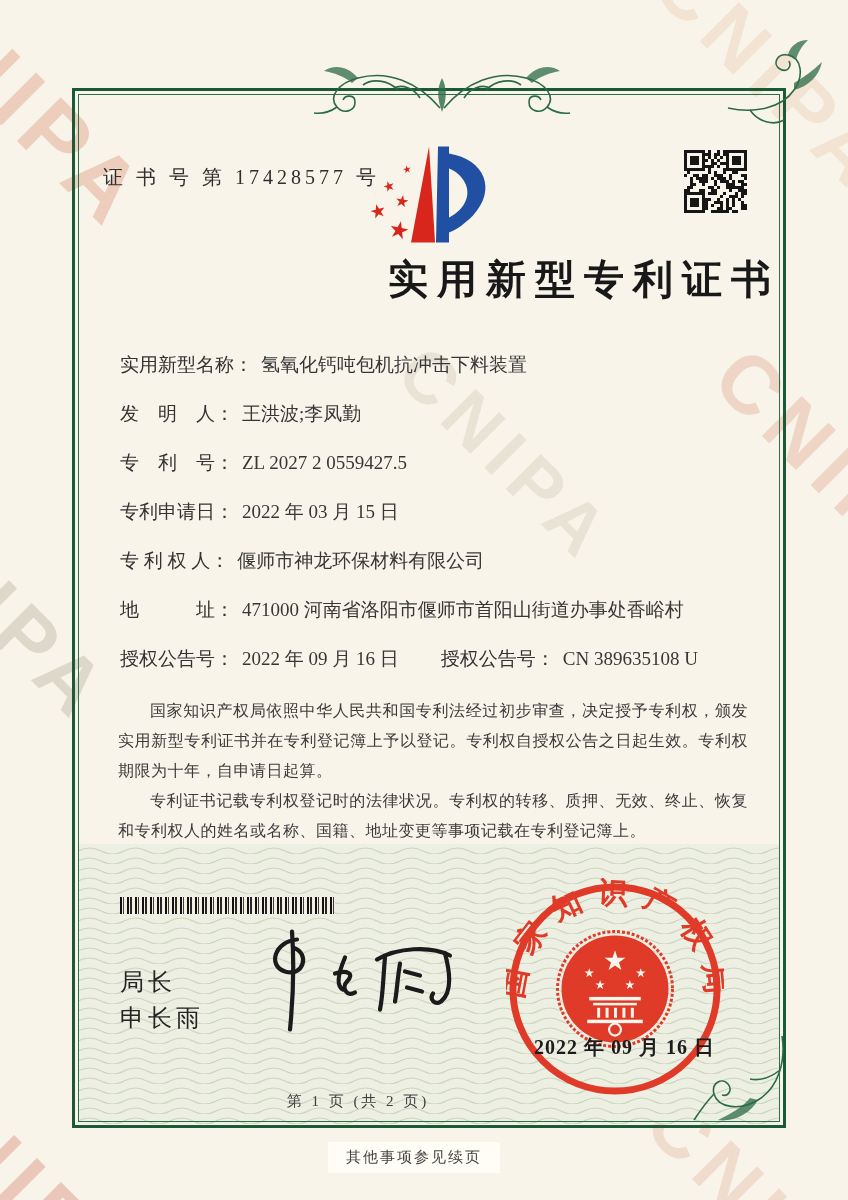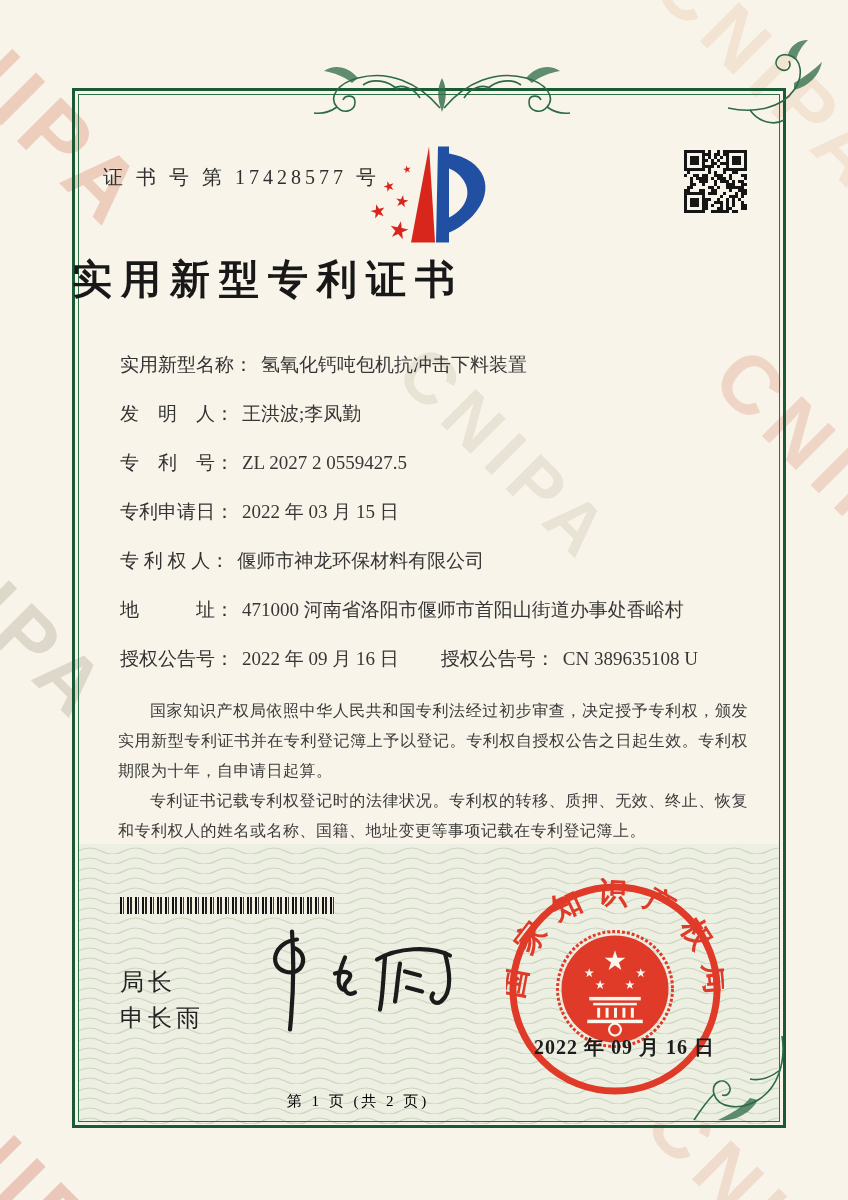--- a/index.html
+++ b/index.html
@@ -19,21 +19,21 @@
 
   .orn{position:absolute;z-index:3;}
   .orn path{vector-effect:non-scaling-stroke;}
 
   .cert-no{position:absolute;left:103px;top:140px;font-size:20px;letter-spacing:4px;color:#2f2f2f;z-index:2;margin-top:24px;}
   .logo{position:absolute;left:345px;top:140px;width:160px;height:108px;z-index:2;}
   .qr{position:absolute;left:684px;top:150px;width:63px;height:63px;display:grid;
       grid-template-columns:repeat(21,3px);grid-auto-rows:3px;z-index:2;}
   .qr .m{background:#161616;}
 
-  .title{position:absolute;left:72px;top:252px;width:708px;text-align:left;font-size:40px;font-weight:bold;
+  .title{position:absolute;left:72px;top:252px;width:708px;text-align:right;font-size:40px;font-weight:bold;
          letter-spacing:9px;color:#181818;z-index:2;}
 
   .fields{position:absolute;left:120px;top:352px;width:640px;z-index:2;}
   .row{margin-bottom:23px;font-size:19px;color:#373737;line-height:26px;white-space:nowrap;}
   .row .lbl{color:#323232;}
   .row .val{margin-left:8px;text-align:right;}
   .grant-pair2{margin-left:42px;}
 
   .body-text{position:absolute;left:118px;top:696px;width:630px;z-index:2;font-size:16px;line-height:30px;
              color:#3b3b3b;letter-spacing:0.5px;text-align:justify;}
@@ -44,21 +44,21 @@
                #101010 7px 9px,#f3efe2 9px 10px,#262626 10px 12px,#f3efe2 12px 15px);}
 
   .signer{position:absolute;left:120px;top:964px;z-index:2;font-size:24px;color:#242424;letter-spacing:4px;line-height:36px;}
   .signature{position:absolute;left:245px;top:928px;width:210px;height:108px;z-index:3;}
 
   .seal{position:absolute;left:506px;top:878px;width:218px;height:218px;z-index:4;opacity:.94;}
   .seal-date{position:absolute;left:534px;top:1034px;z-index:5;font-size:20px;font-weight:bold;color:#1c1c1c;
              letter-spacing:1px;white-space:nowrap;}
 
   .page-info{position:absolute;left:72px;top:1092px;width:572px;text-align:center;font-size:15px;
-             letter-spacing:3px;color:#000000;z-index:3;}
+             letter-spacing:3px;color:#404040;z-index:3;}
   .note{position:absolute;left:328px;top:1142px;z-index:2;background:#fffdf6;padding:6px 18px;
         font-size:15px;letter-spacing:2px;color:#444;}
 </style>
 </head>
 <body>
 
 <div class="page">
 
   <span class="wm" style="left:-60px;top:-52px;font-size:90px;color:rgba(205,92,62,.26);">CNIPA</span>
   <span class="wm" style="left:700px;top:-62px;font-size:80px;color:rgba(226,192,162,.32);">CNIPA</span>
@@ -651,14 +651,15 @@
       <rect x="109" y="131" width="3" height="10" fill="#fdf8ee"></rect>
       <rect x="117.5" y="131" width="3" height="10" fill="#fdf8ee"></rect>
       <rect x="126" y="131" width="3" height="10" fill="#fdf8ee"></rect>
       <rect x="82" y="143" width="56" height="3.5" fill="#fdf8ee"></rect>
       <circle cx="110" cy="153" r="6" fill="none" stroke="#fdf8ee" stroke-width="2.2"></circle>
     </g>
   </svg>
   <div class="seal-date">2022 年 09 月 16 日</div>
 
   <div class="page-info">第 1 页 (共 2 页)</div>
+  <div class="note">其他事项参见续页</div>
 
 </div>
 
 </body></html>

